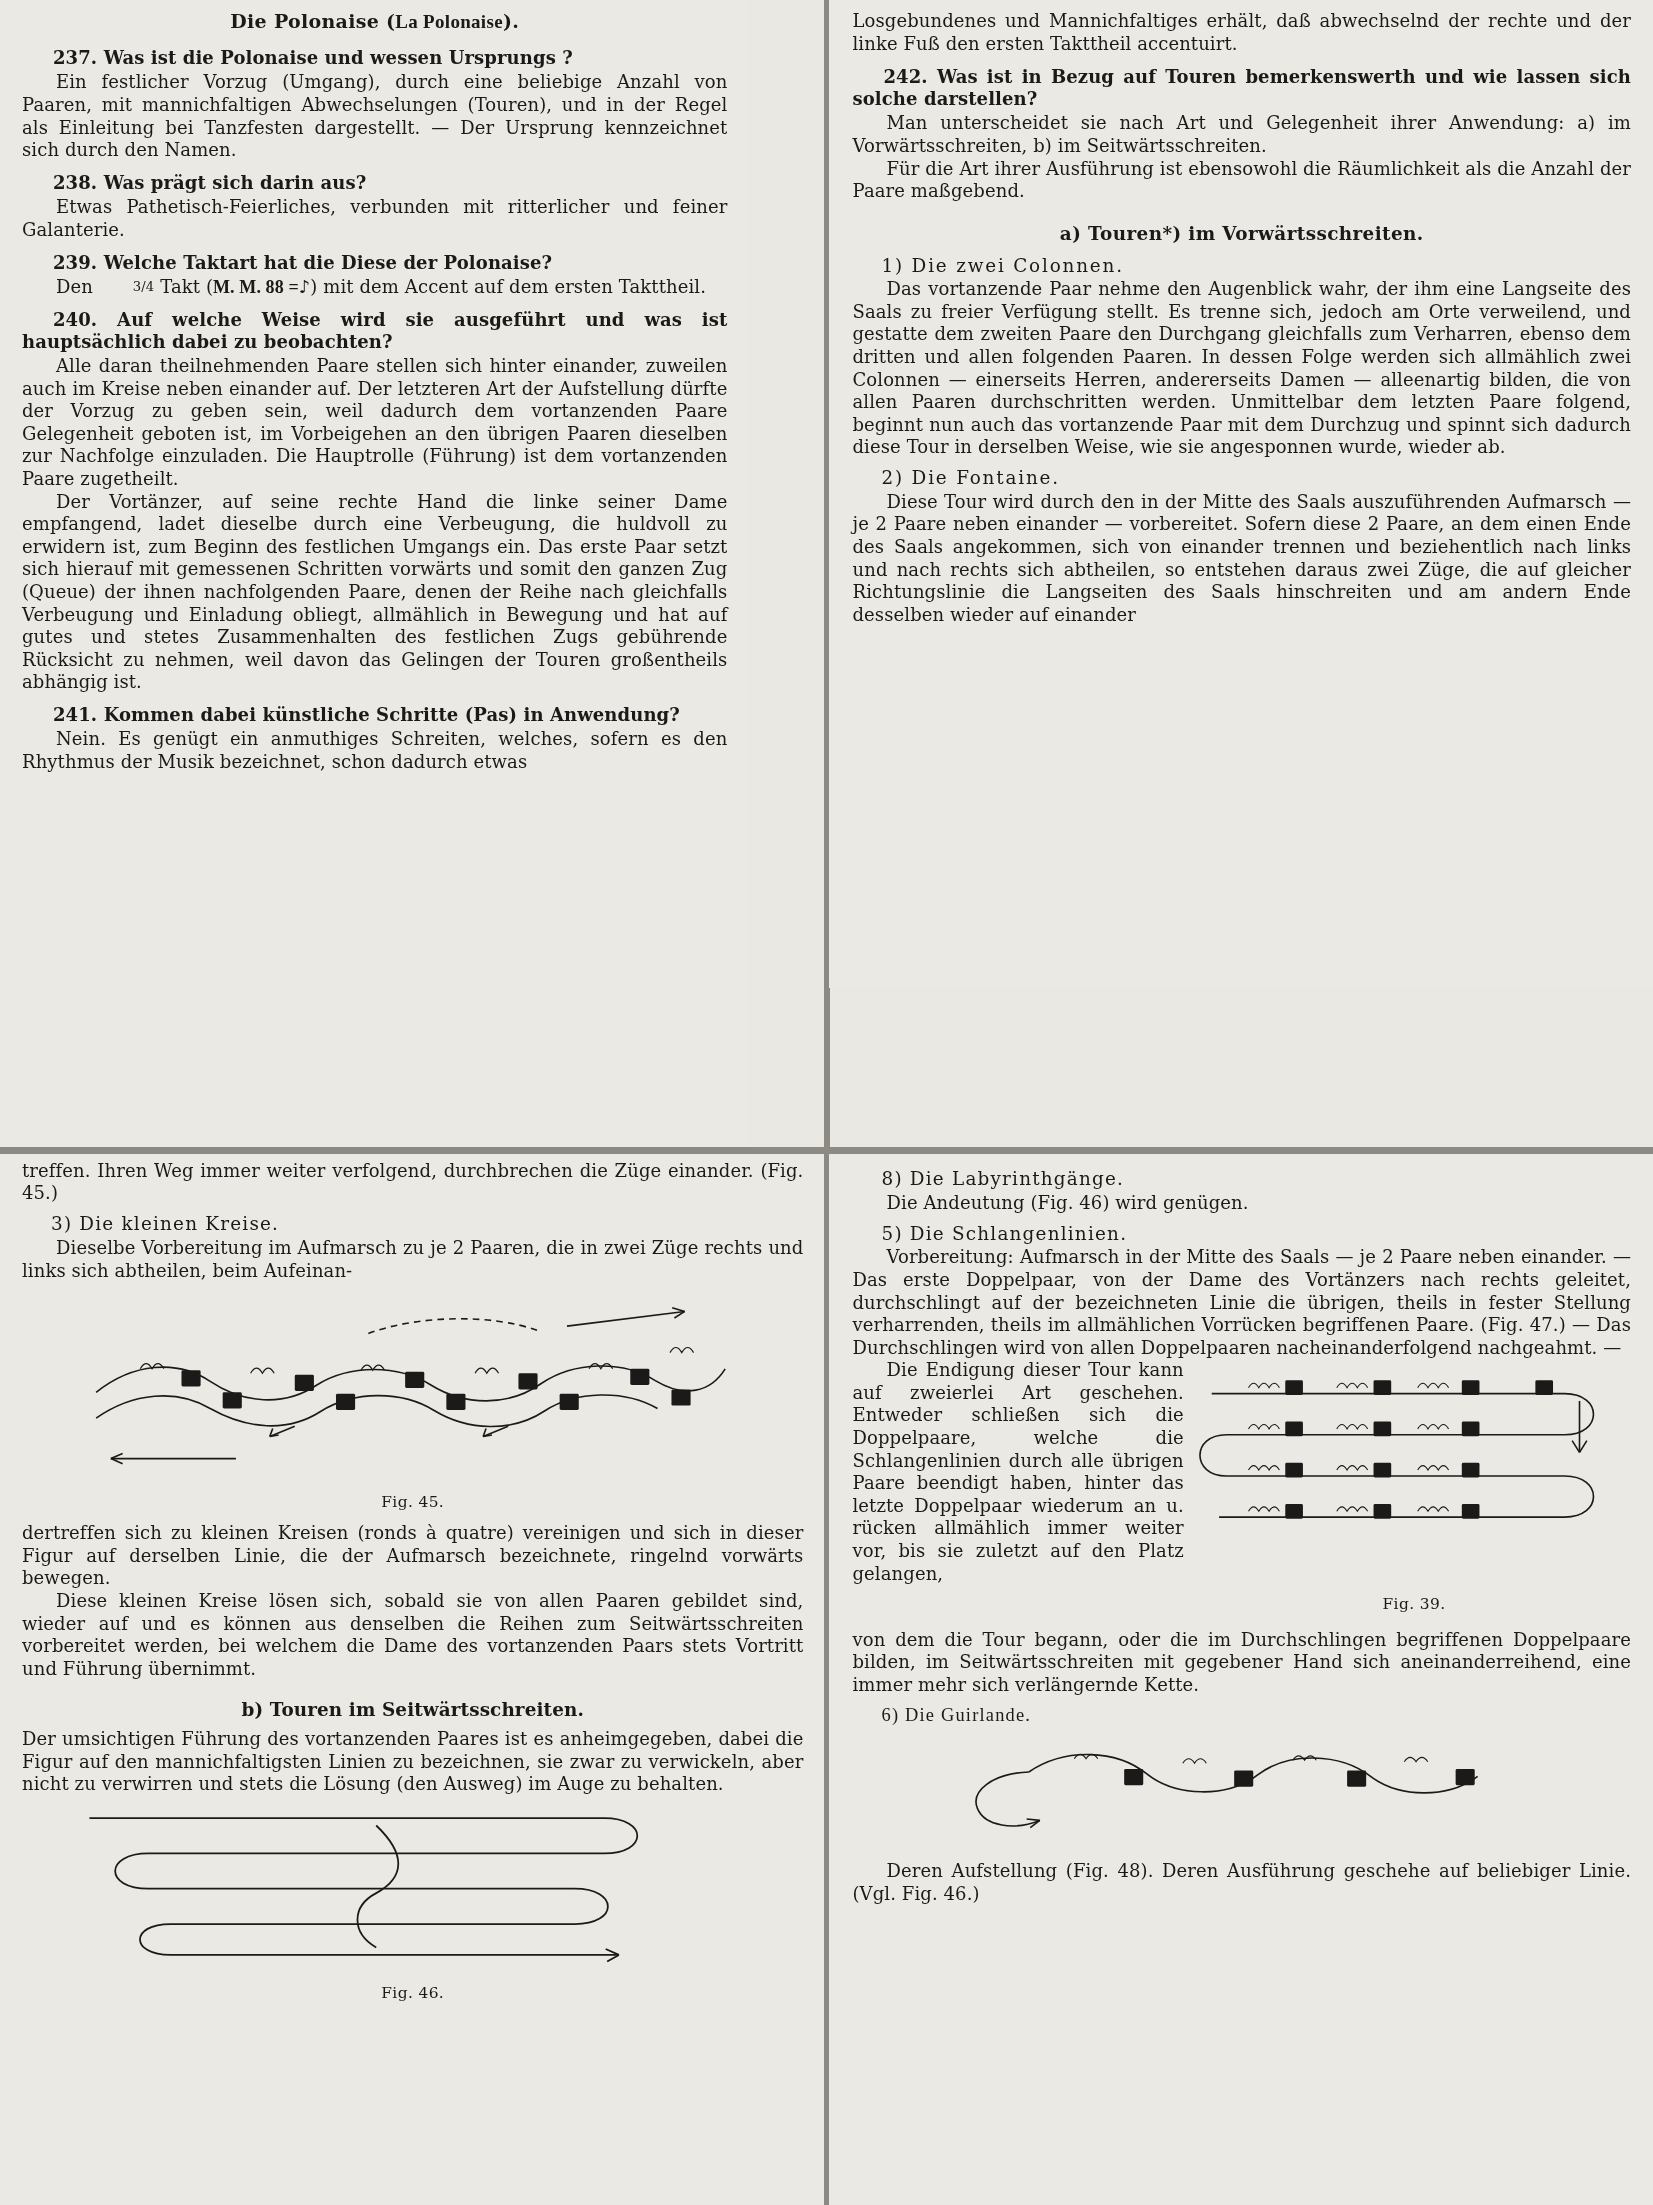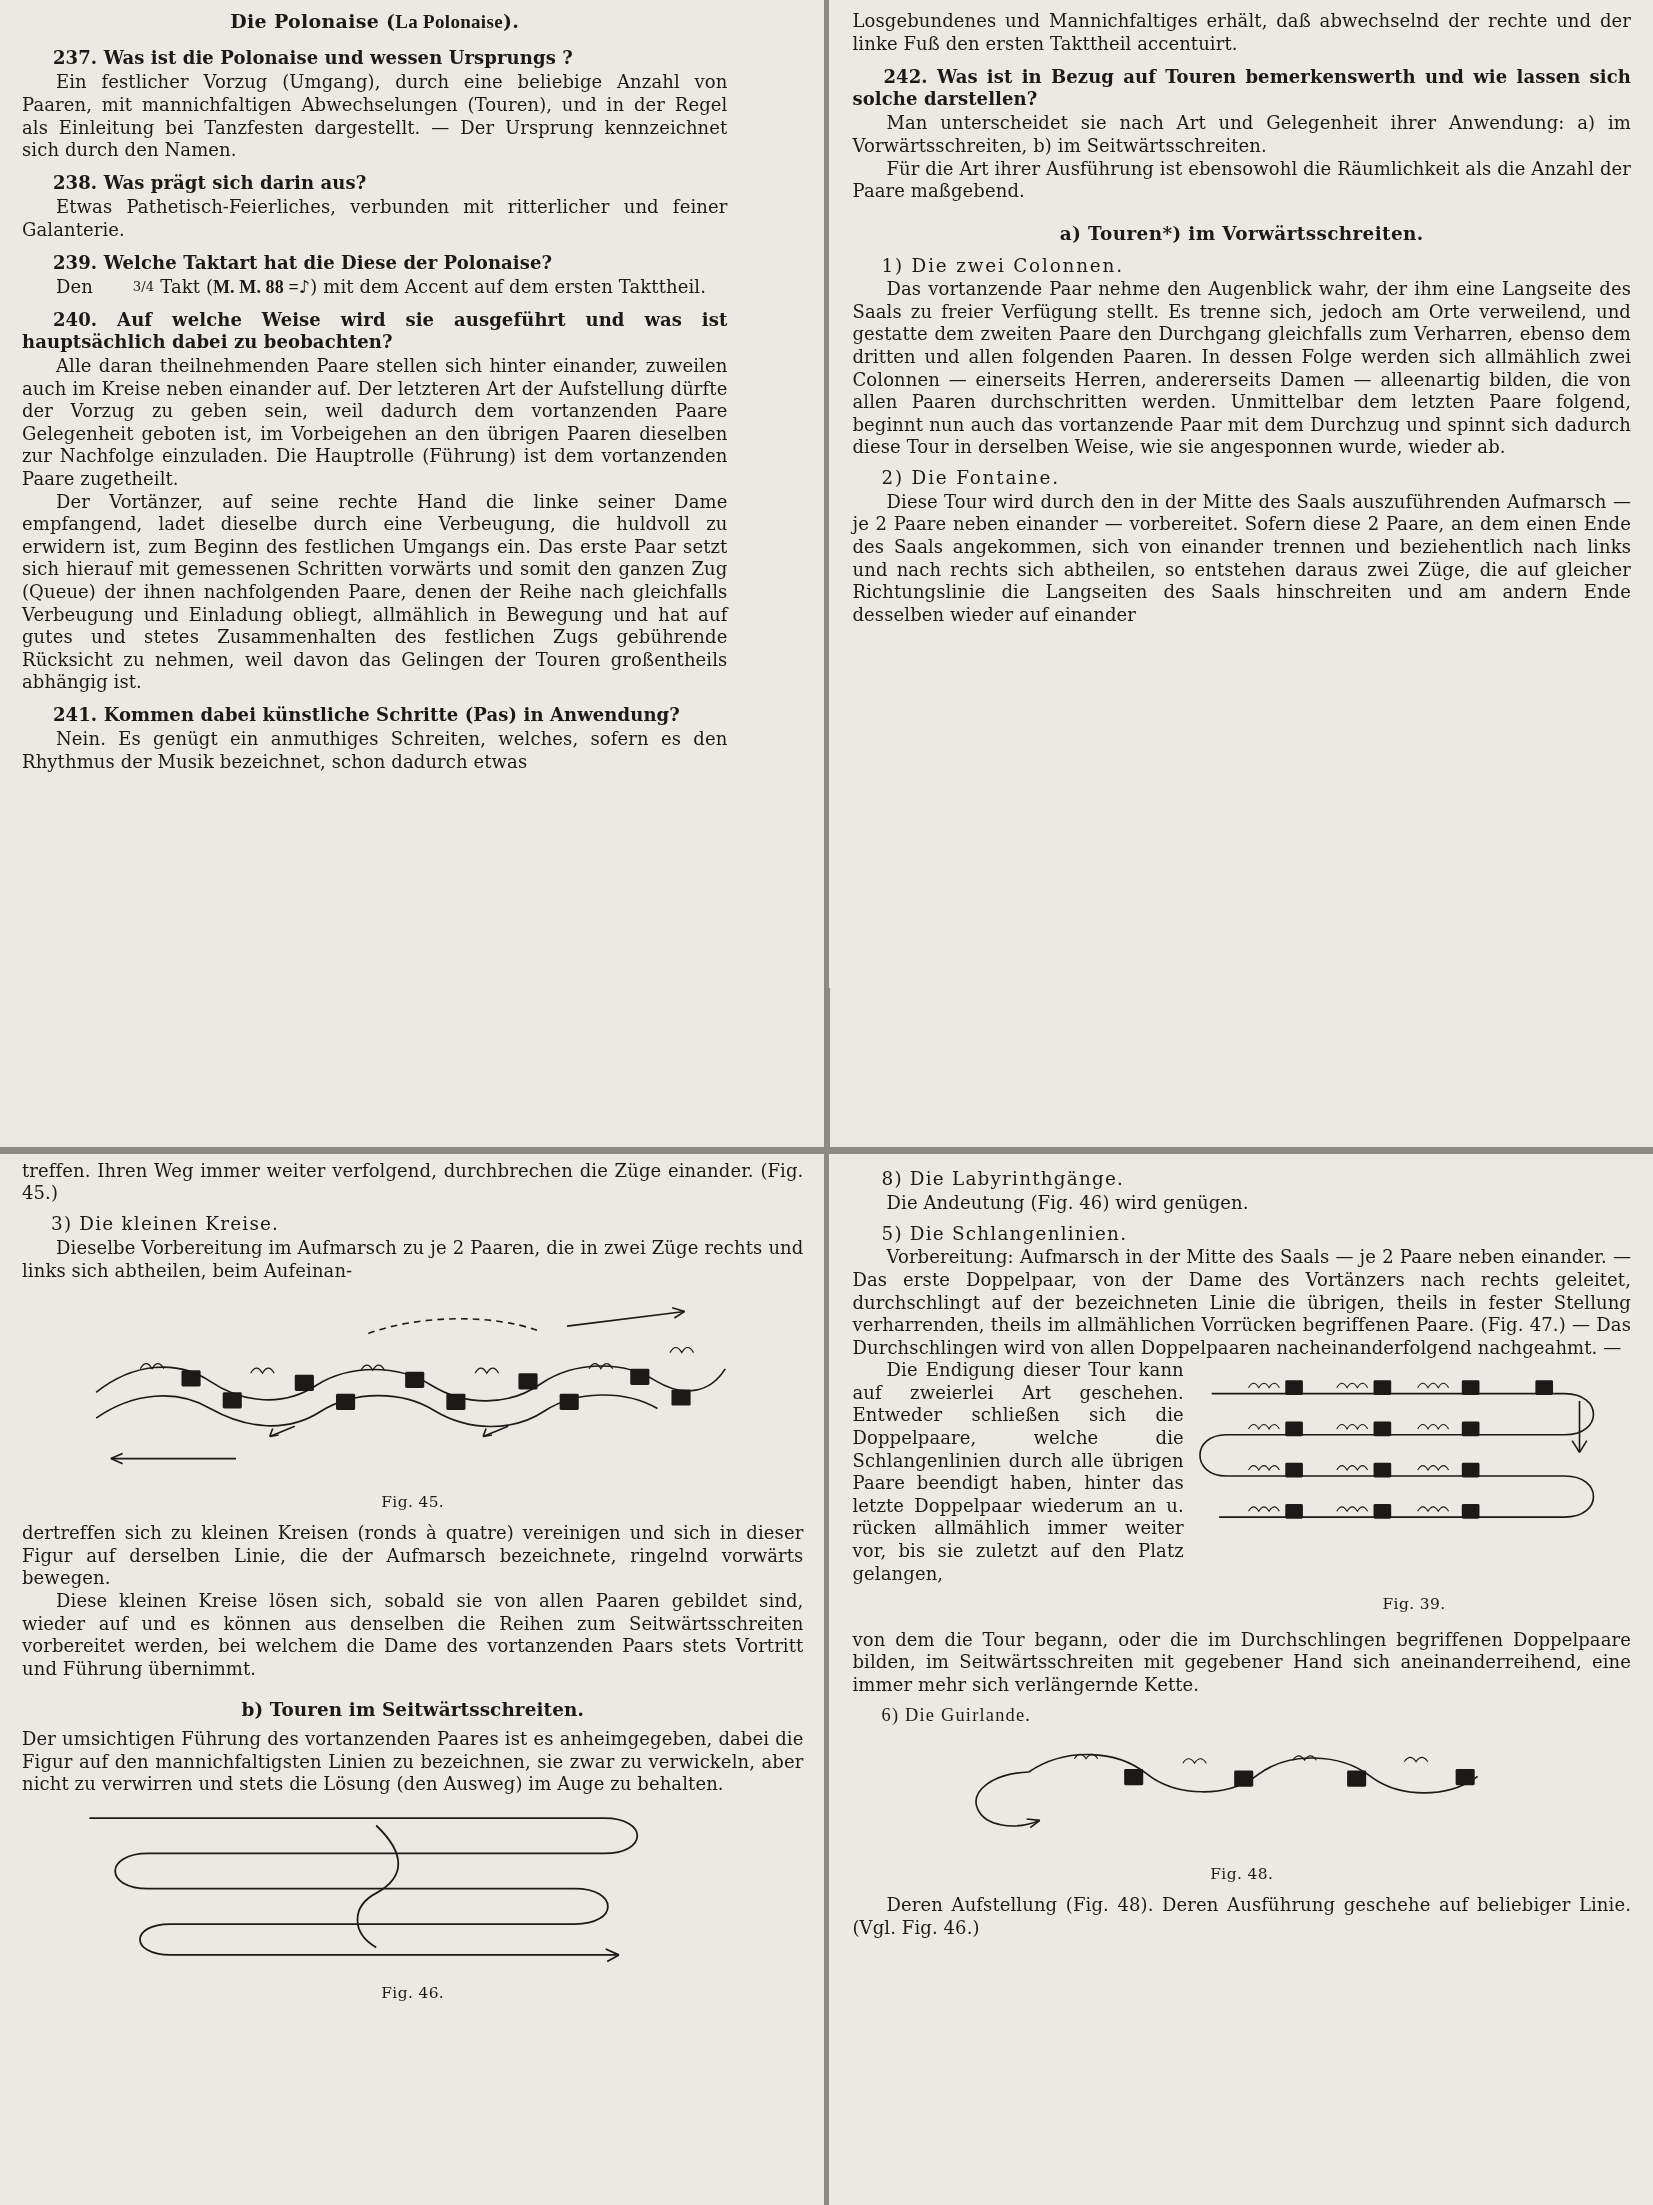--- a/index.html
+++ b/index.html
@@ -282,20 +282,19 @@
           <rect x="634" y="58" width="26" height="22" rx="2"></rect>
           <rect x="782" y="56" width="26" height="22" rx="2"></rect>
         </g>
         <g fill="none" stroke="#1b1a18" stroke-width="1.5">
           <path d="M262,42 q8,-12 16,0 q8,-12 16,0"></path>
           <path d="M410,48 q8,-12 16,0 q8,-12 16,0"></path>
           <path d="M560,44 q8,-12 16,0 q8,-12 16,0"></path>
           <path d="M712,46 q8,-12 16,0 q8,-12 16,0"></path>
         </g>
       </svg>
-      <div class="figcap">Fig. 48.</div>
     </div>
 
     <p class="b">Deren Aufstellung (Fig. 48). Deren Ausführung geschehe auf beliebiger Linie. (Vgl. Fig. 46.)</p>
   </div>
 
 </div>
 
 
 </body></html>

